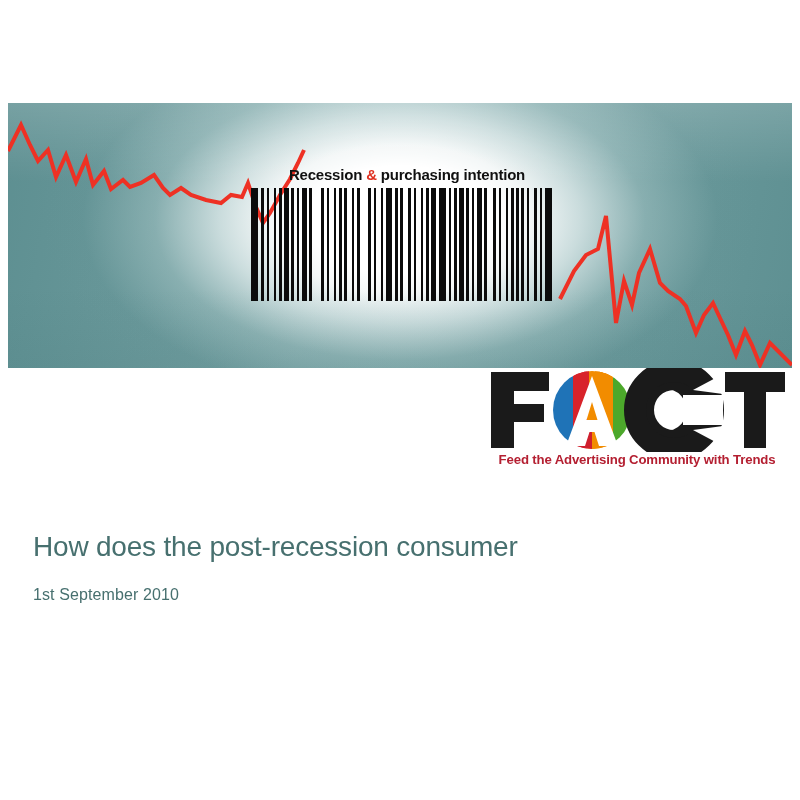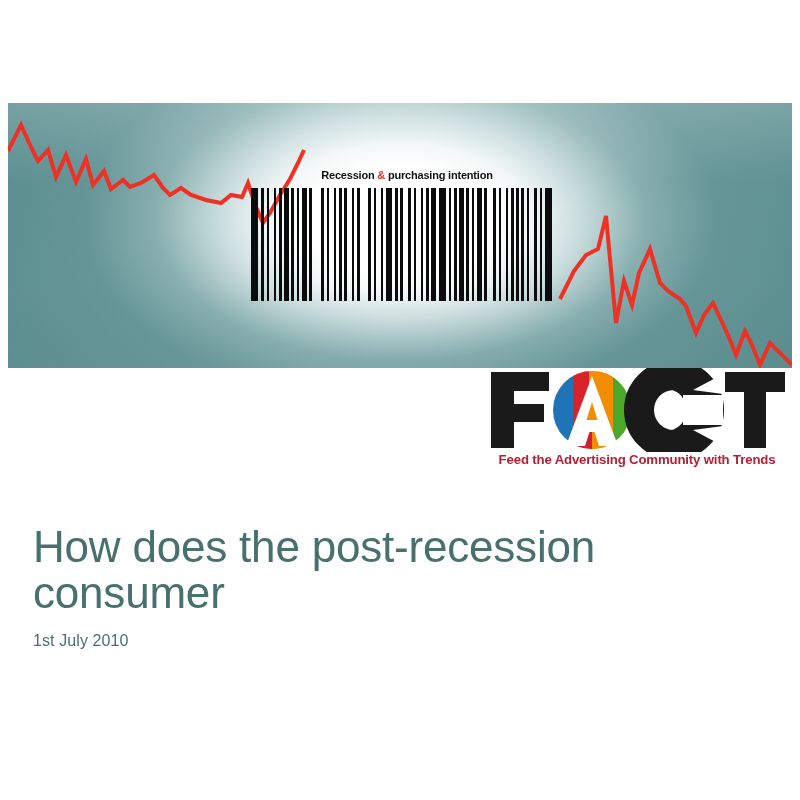--- a/index.html
+++ b/index.html
@@ -75,21 +75,21 @@
     height: 145px;
   }
   .barcode-title {
     position: absolute;
     left: 8px;
     top: 2px;
     width: 296px;
     height: 26px;
     font-family: "Liberation Sans", sans-serif;
     font-weight: bold;
-    font-size: 11px;
+    font-size: 15px;
     letter-spacing: -0.2px;
     color: #111111;
     text-align: center;
     white-space: nowrap;
     line-height: 24px;
   }
   .barcode-title .amp { color: #e03020; }
   .bars {
     position: absolute;
     left: 0;
@@ -128,21 +128,21 @@
 
   
   .title-block {
     position: absolute;
     left: 33px;
     top: 524px;
     width: 720px;
   }
   .slide-title {
     font-family: "Liberation Sans", sans-serif;
-    font-size: 44px;
+    font-size: 28px;
     font-weight: normal;
     line-height: 46px;
     color: #47706f;
     letter-spacing: -0.2px;
     margin: 0;
   }
   .slide-date {
     margin-top: 16px;
     font-family: "Liberation Sans", sans-serif;
     font-size: 16px;
@@ -314,16 +314,16 @@
         <path d="M238,4 L298,4 L298,24 L279,24 L279,80 L257,80 L257,24 L238,24 Z" fill="#1a1a1a"></path>
       </g>
     </svg>
     <div class="logo-tagline">Feed the Advertising Community with Trends</div>
   </div>
 
   <div class="title-block">
     <h1 class="slide-title">
       <span>How does the post-recession consumer</span><br>
     </h1>
-    <div class="slide-date">1st July 2010</div>
+    <div class="slide-date">1st September 2010</div>
   </div>
 
 </div>
 
 </body></html>

